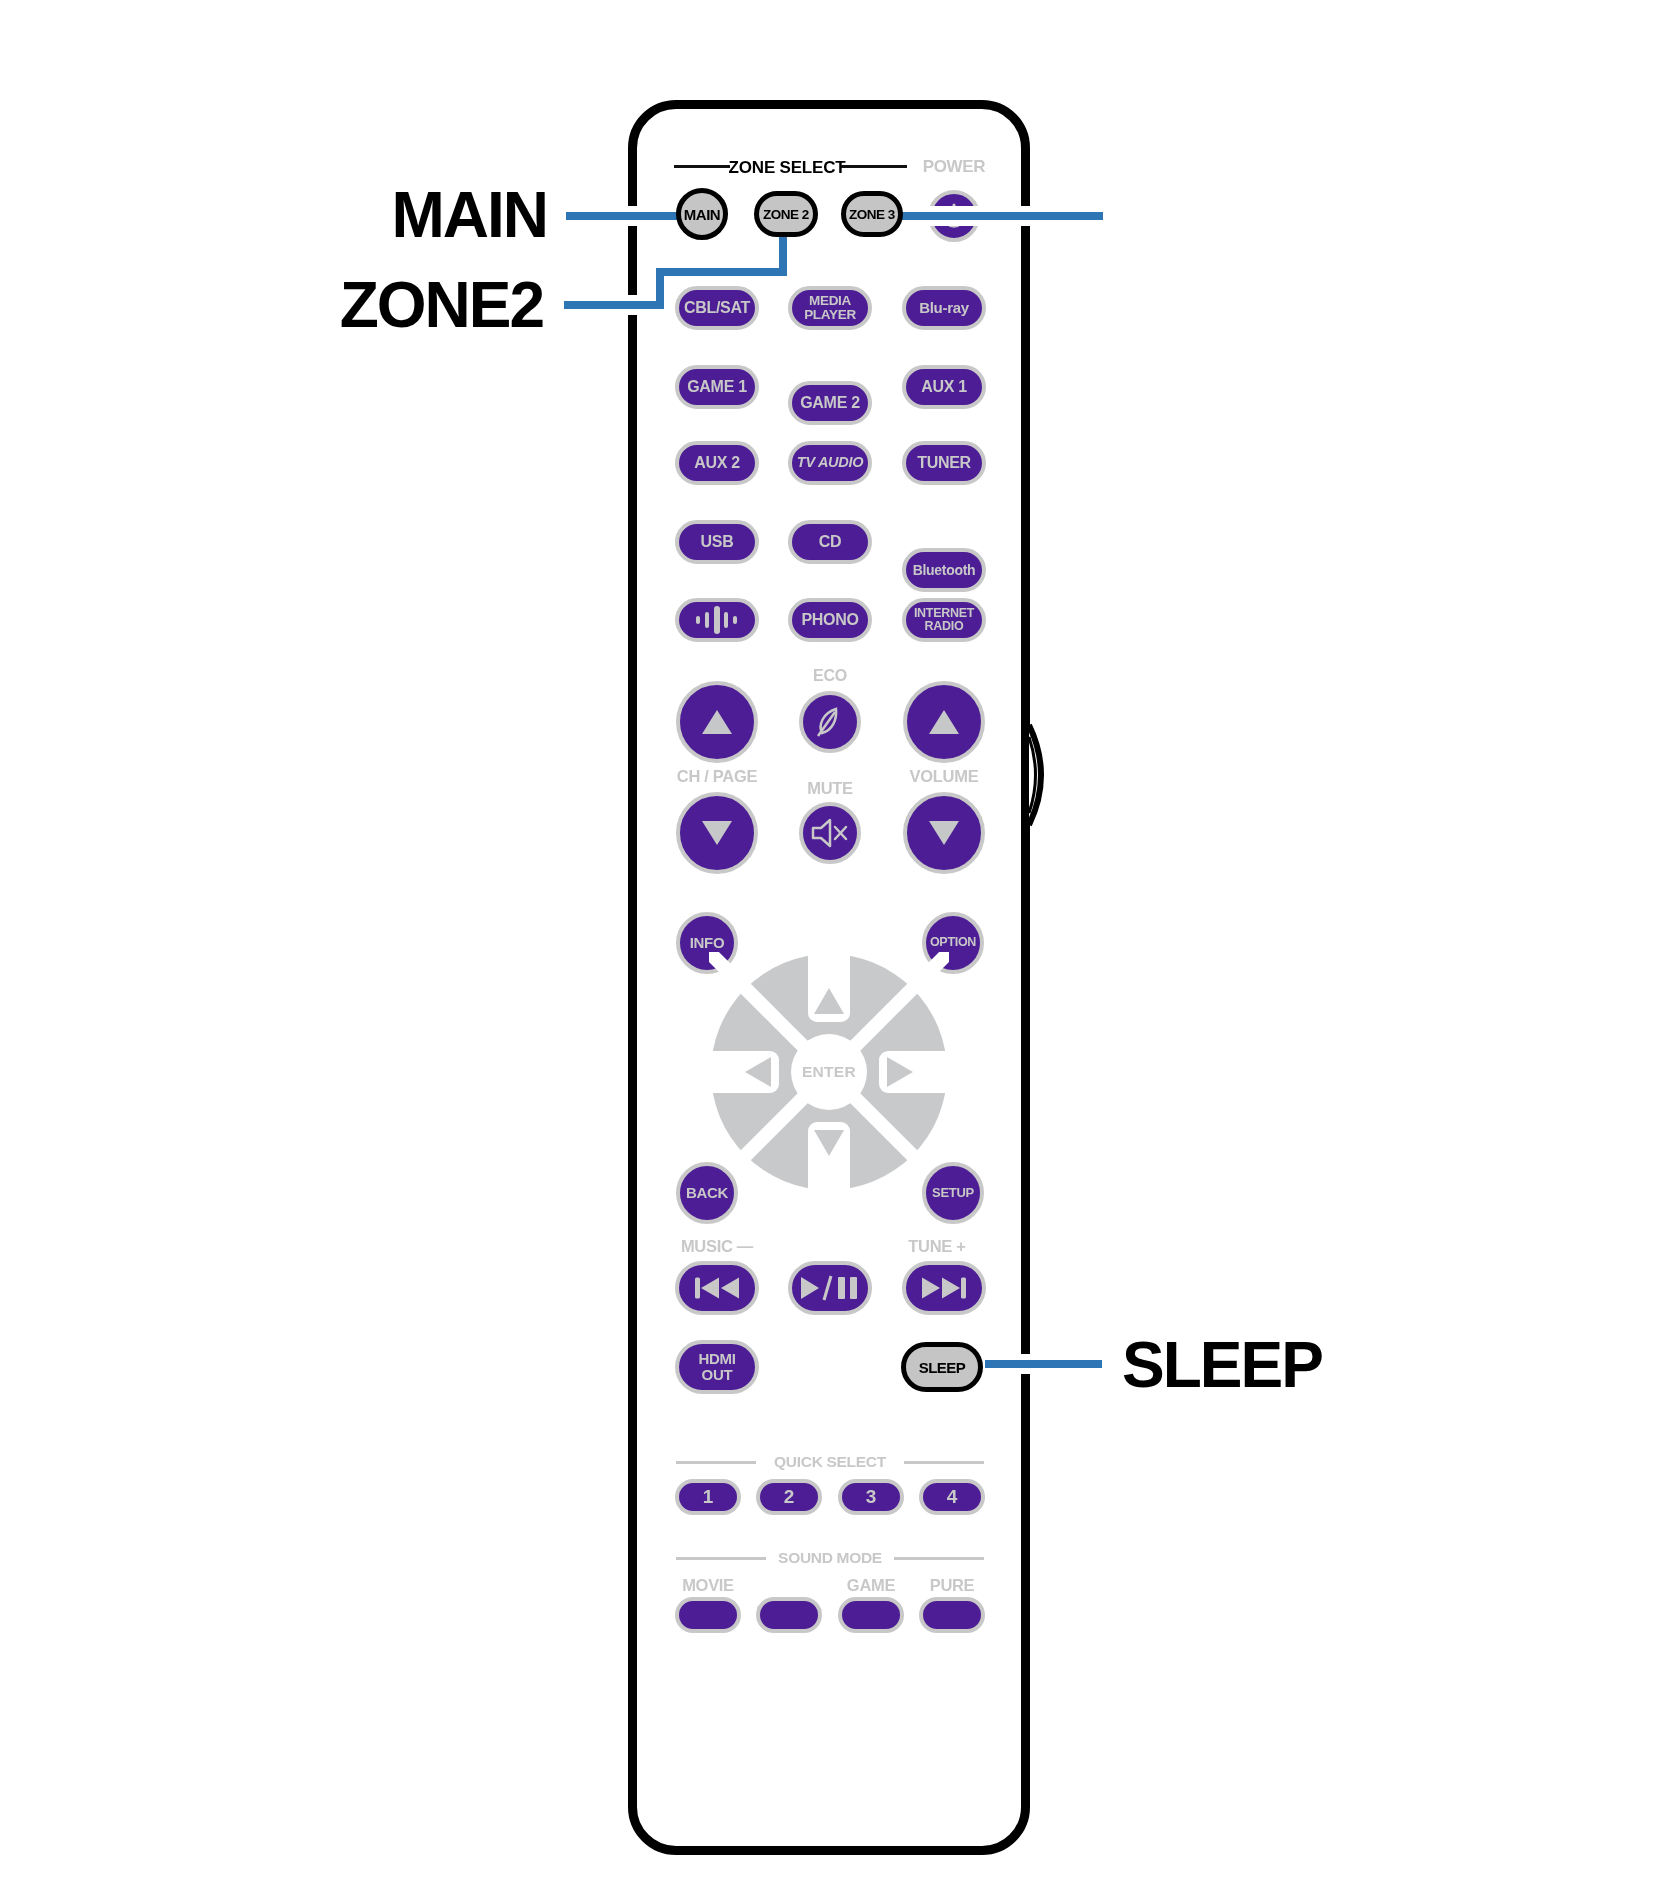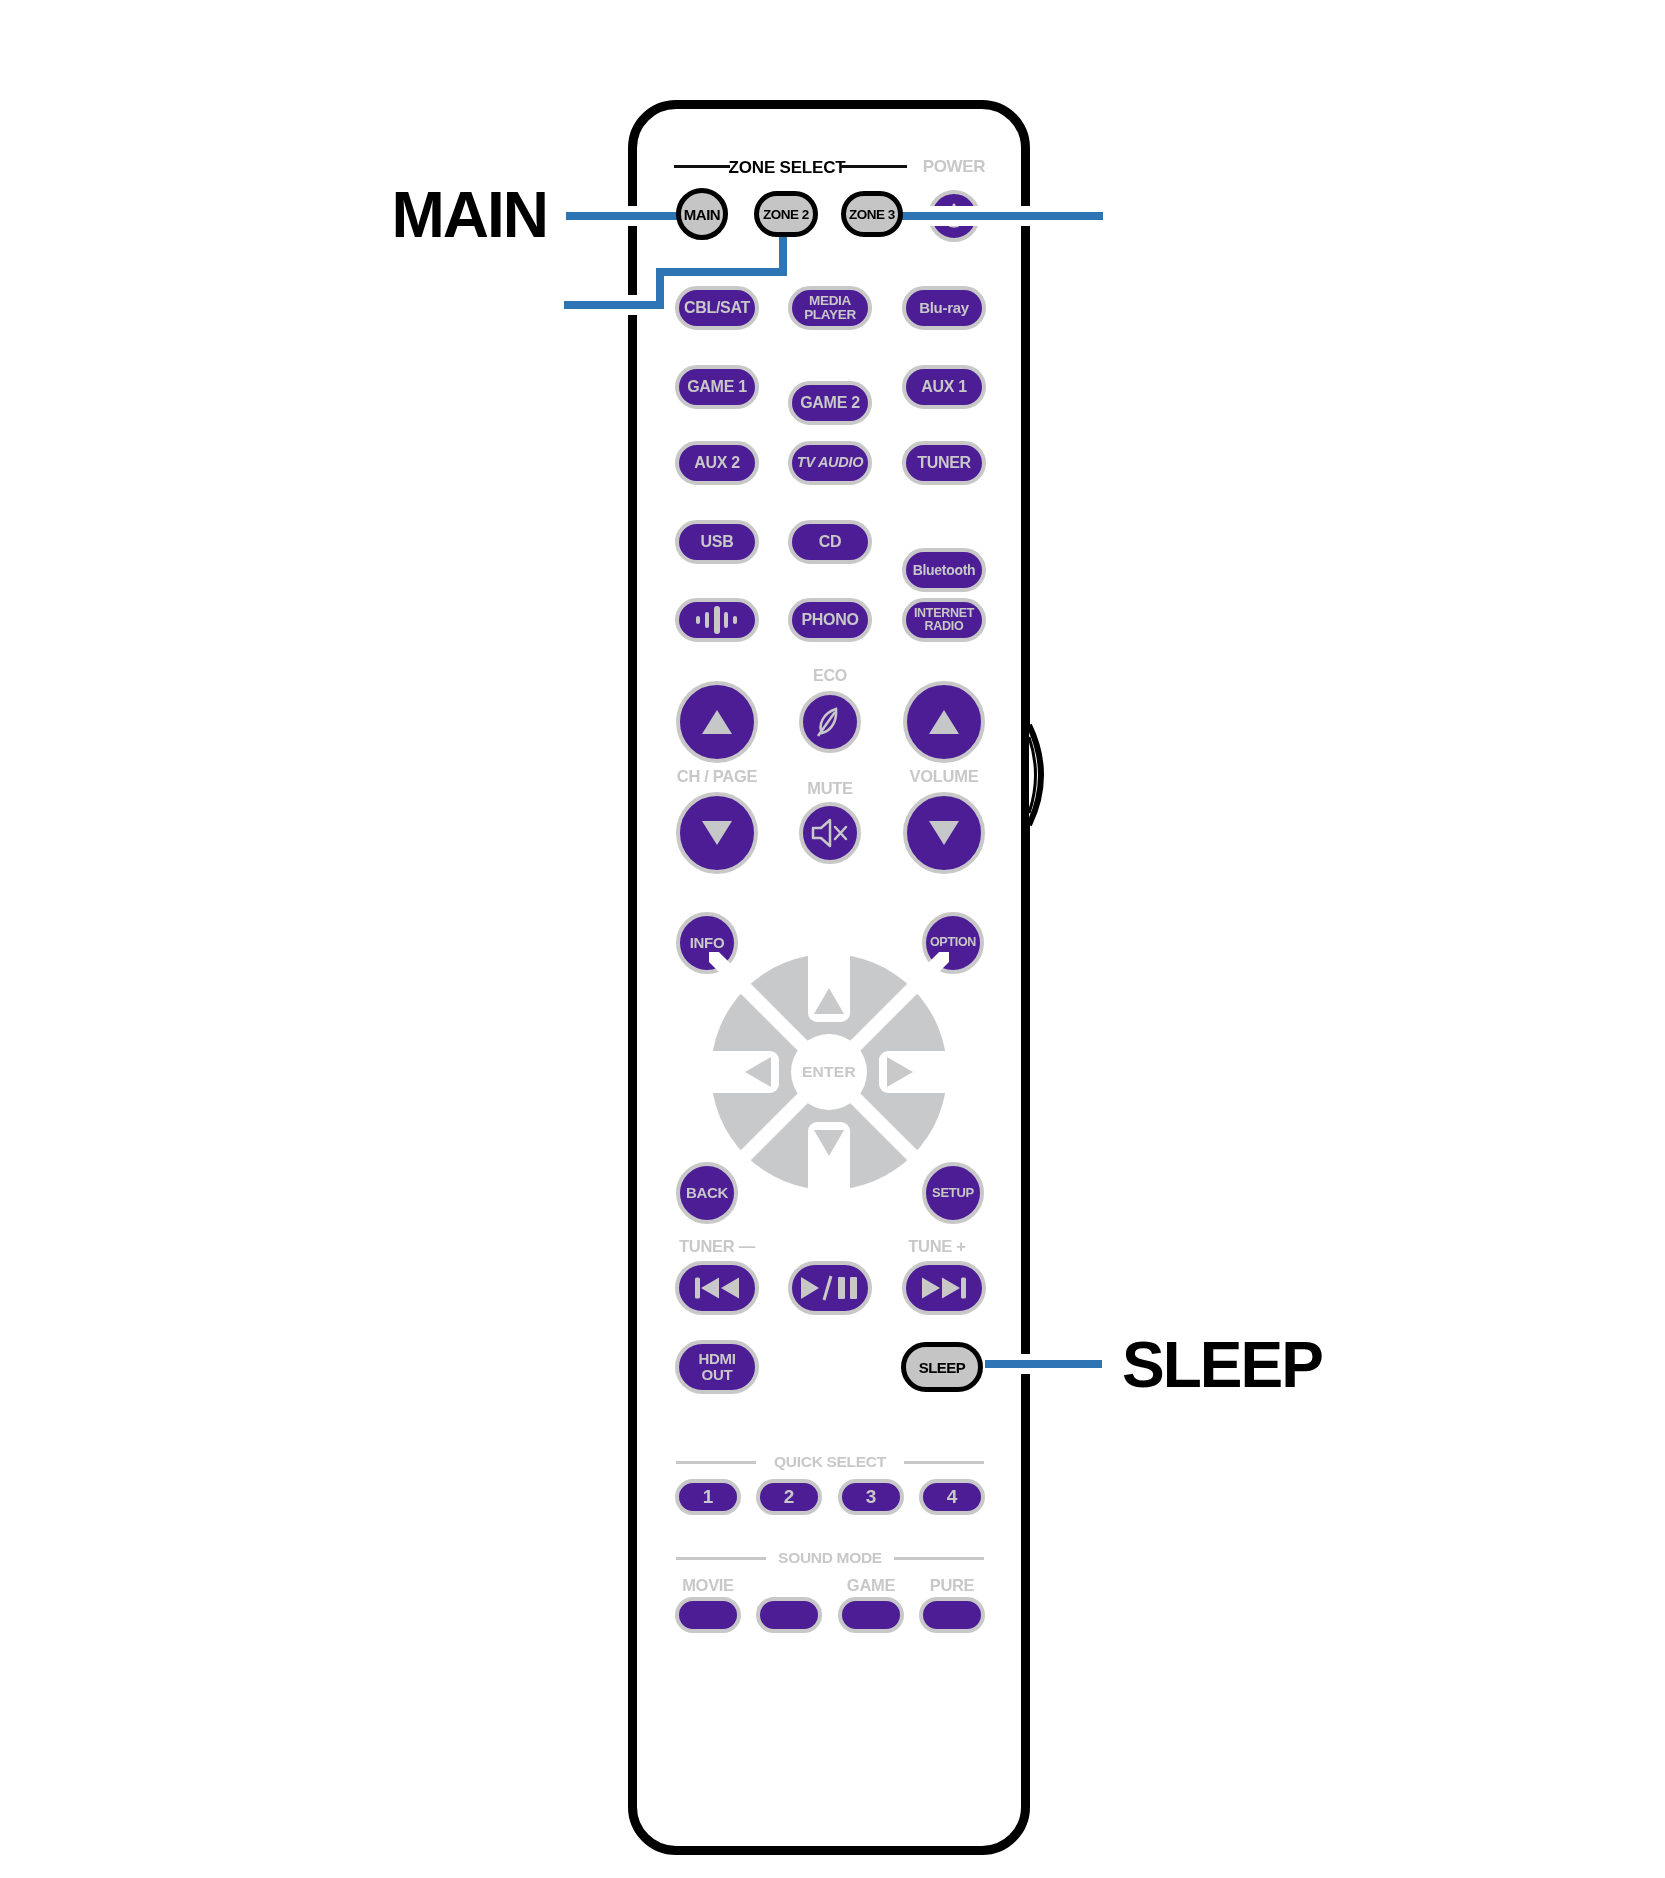--- a/index.html
+++ b/index.html
@@ -149,21 +149,21 @@
     <polygon points="120,204 135,178 105,178" fill="var(--padgray)"></polygon>
     <polygon points="36,120 62,105 62,135" fill="var(--padgray)"></polygon>
     <polygon points="204,120 178,105 178,135" fill="var(--padgray)"></polygon>
     <circle cx="120" cy="120" r="38" fill="#fff"></circle>
   </svg>
   <div class="abs glbl" style="left:789px;top:1064px;width:80px;font-size:15.5px;z-index:4;letter-spacing:0.3px;">ENTER</div>
 
   <div class="abs gbtn circ" style="left:676px;top:1162px;width:62px;height:62px;font-size:15px;">BACK</div>
   <div class="abs gbtn circ" style="left:922px;top:1162px;width:62px;height:62px;font-size:13px;">SETUP</div>
 
-  <div class="abs glbl" style="left:657px;top:1238px;width:120px;font-size:16.5px;">TUNER —</div>
+  <div class="abs glbl" style="left:657px;top:1238px;width:120px;font-size:16.5px;">MUSIC —</div>
   <div class="abs glbl" style="left:877px;top:1238px;width:120px;font-size:16.5px;">TUNE +</div>
 
   <div class="abs gbtn pill" style="left:675px;top:1261px;width:84px;height:54px;">
     <svg width="46" height="24" viewBox="0 0 46 24">
       <rect class="icon-fill" x="1" y="1.5" width="5" height="21" rx="1.5"></rect>
       <polygon class="icon-fill" points="25,1.5 25,22.5 7,12"></polygon>
       <polygon class="icon-fill" points="45,1.5 45,22.5 27,12"></polygon>
     </svg>
   </div>
   <div class="abs gbtn pill" style="left:788px;top:1261px;width:84px;height:54px;">
@@ -219,15 +219,16 @@
     </g>
     <g stroke="var(--blue)" stroke-width="8" fill="none">
       <path d="M566,216 H680"></path>
       <path d="M564,305 H660 V272 H783 V228"></path>
       <path d="M901,216 H1103"></path>
       <path d="M985,1364 H1102"></path>
     </g>
   </svg>
 
   <div class="abs callout" style="left:297px;top:183px;width:250px;text-align:right;">MAIN</div>
+  <div class="abs callout" style="left:293px;top:273px;width:250px;text-align:right;">ZONE2</div>
   <div class="abs callout" style="left:1122px;top:1333px;width:320px;text-align:left;">SLEEP</div>
 
 </div>
 
 </body></html>

